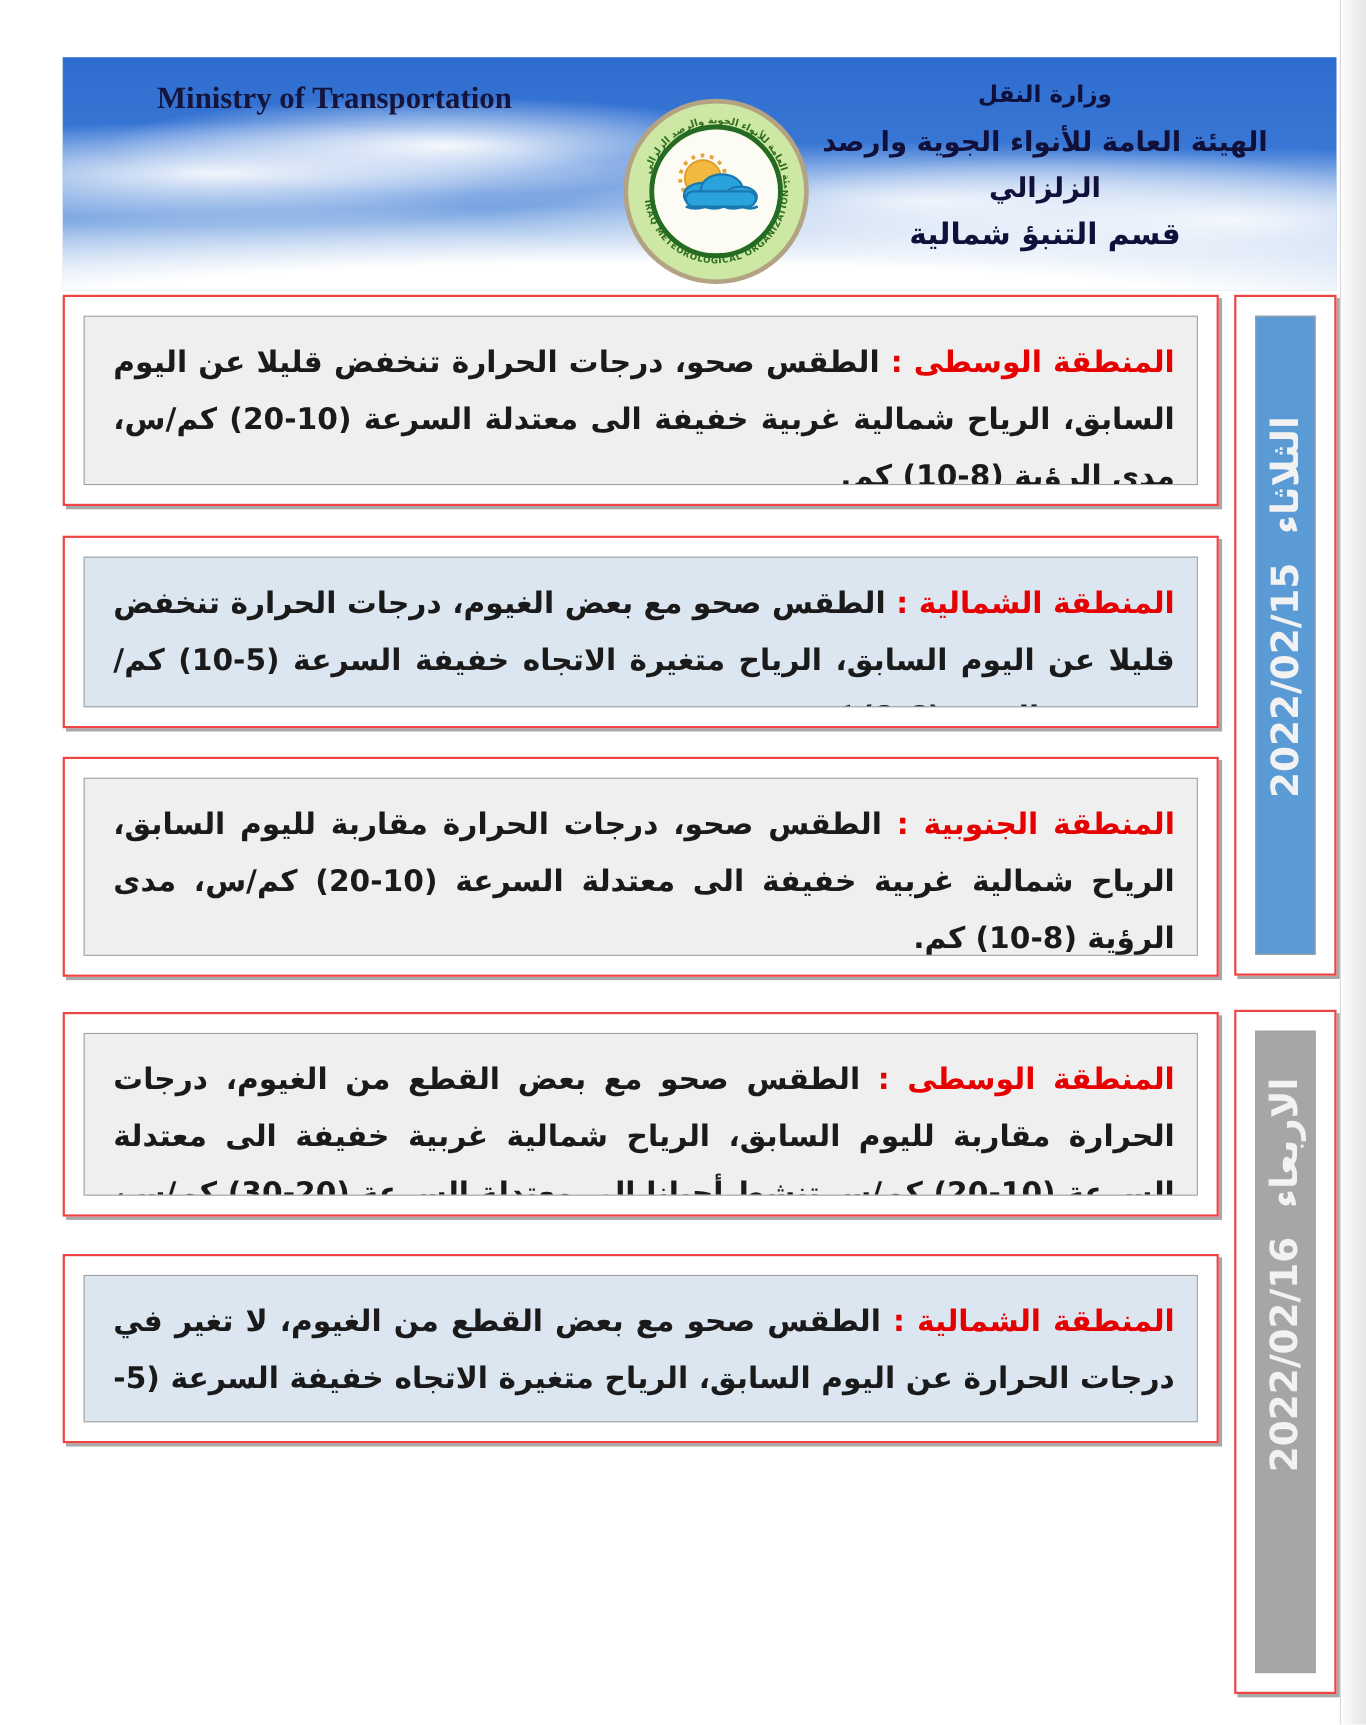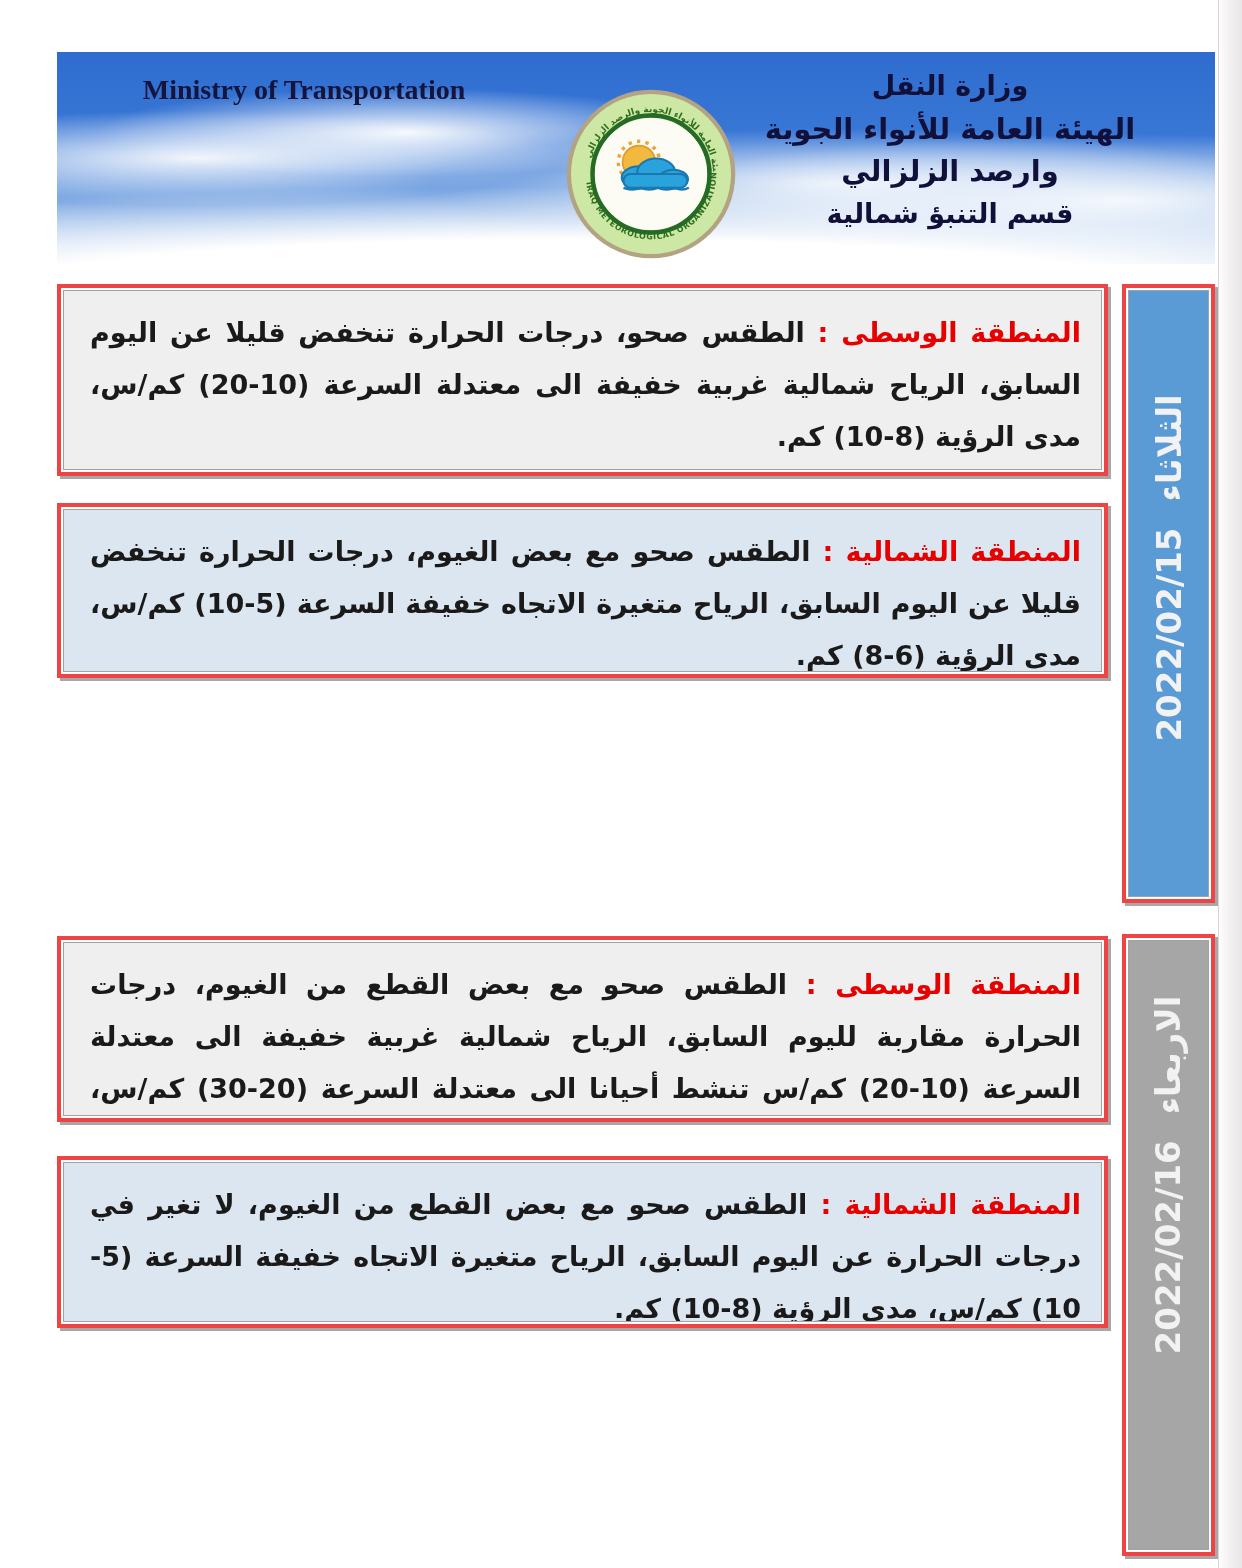--- a/index.html
+++ b/index.html
@@ -23,28 +23,28 @@
     position:absolute;left:12px;top:18px;width:470px;text-align:center;
     font-family:"Liberation Serif","DejaVu Serif",serif;color:#14143c;
   }
   .hdr-en .l1{font-size:28px;font-weight:700;line-height:40px;}
   .hdr-en .l2{font-size:24px;font-weight:600;line-height:37px;}
   .hdr-en .l3{font-size:24px;font-weight:600;line-height:37px;}
   .hdr-ar{
     position:absolute;right:55px;top:12px;width:420px;text-align:center;direction:rtl;
     color:#10103a;font-weight:bold;
   }
-  .hdr-ar .a1{font-size:27px;line-height:44px;}
-  .hdr-ar .a2{font-size:29px;line-height:42px;}
+  .hdr-ar .a1{font-size:21px;line-height:44px;}
+  .hdr-ar .a2{font-size:25px;line-height:42px;}
   .hdr-ar .a3{font-size:27px;line-height:44px;}
   .logo{position:absolute;left:508px;top:36px;width:172px;height:172px;}
   
   .frame{
-    position:absolute;background:#ffffff;border:4px solid #ef4444;
-    box-shadow:3px 3px 0 #a8a8a8;padding:2px;margin-top:16px;
+    position:absolute;background:#ffffff;border:2px solid #ef4444;
+    box-shadow:3px 3px 0 #a8a8a8;padding:17px;
   }
   .frame__inner{width:100%;height:100%;border:1px solid #a2a2a2;overflow:hidden;}
   .box--gray .frame__inner{background:#efefef;}
   .box--blue .frame__inner{background:#dce6f1;}
   .forecast-text{
     margin:0;padding:16px 20px 0 26px;direction:rtl;text-align:justify;
     font-size:27px;font-weight:bold;color:#1a1a1a;line-height:1.92;
   }
   .region-title{color:#e60000;}
   
@@ -119,20 +119,25 @@
       <p class="forecast-text"><span class="region-title">المنطقة الوسطى :</span> <span>الطقس صحو، درجات الحرارة تنخفض قليلا عن اليوم السابق، الرياح شمالية غربية خفيفة الى معتدلة السرعة (10-20) كم/س، مدى الرؤية (8-10) كم.</span></p>
     </div>
   </div>
 
   <div class="frame box--blue" style="left:57px;top:487px;width:1051px;height:175px;">
     <div class="frame__inner">
       <p class="forecast-text"><span class="region-title">المنطقة الشمالية :</span> <span>الطقس صحو مع بعض الغيوم، درجات الحرارة تنخفض قليلا عن اليوم السابق، الرياح متغيرة الاتجاه خفيفة السرعة (5-10) كم/س، مدى الرؤية (6-8) كم.</span></p>
     </div>
   </div>
 
+  <div class="frame box--gray" style="left:57px;top:688px;width:1051px;height:200px;">
+    <div class="frame__inner">
+      <p class="forecast-text"><span class="region-title">المنطقة الجنوبية :</span> <span>الطقس صحو، درجات الحرارة مقاربة لليوم السابق، الرياح شمالية غربية خفيفة الى معتدلة السرعة (10-20) كم/س، مدى الرؤية (8-10) كم.</span></p>
+    </div>
+  </div>
 
   <div class="frame box--gray" style="left:57px;top:920px;width:1051px;height:186px;">
     <div class="frame__inner">
       <p class="forecast-text"><span class="region-title">المنطقة الوسطى :</span> <span>الطقس صحو مع بعض القطع من الغيوم، درجات الحرارة مقاربة لليوم السابق، الرياح شمالية غربية خفيفة الى معتدلة السرعة (10-20) كم/س تنشط أحيانا الى معتدلة السرعة (20-30) كم/س، مدى الرؤية (8-10) كم.</span></p>
     </div>
   </div>
 
   <div class="frame box--blue" style="left:57px;top:1140px;width:1051px;height:172px;">
     <div class="frame__inner">
       <p class="forecast-text"><span class="region-title">المنطقة الشمالية :</span> <span>الطقس صحو مع بعض القطع من الغيوم، لا تغير في درجات الحرارة عن اليوم السابق، الرياح متغيرة الاتجاه خفيفة السرعة (5-10) كم/س، مدى الرؤية (8-10) كم.</span></p>

